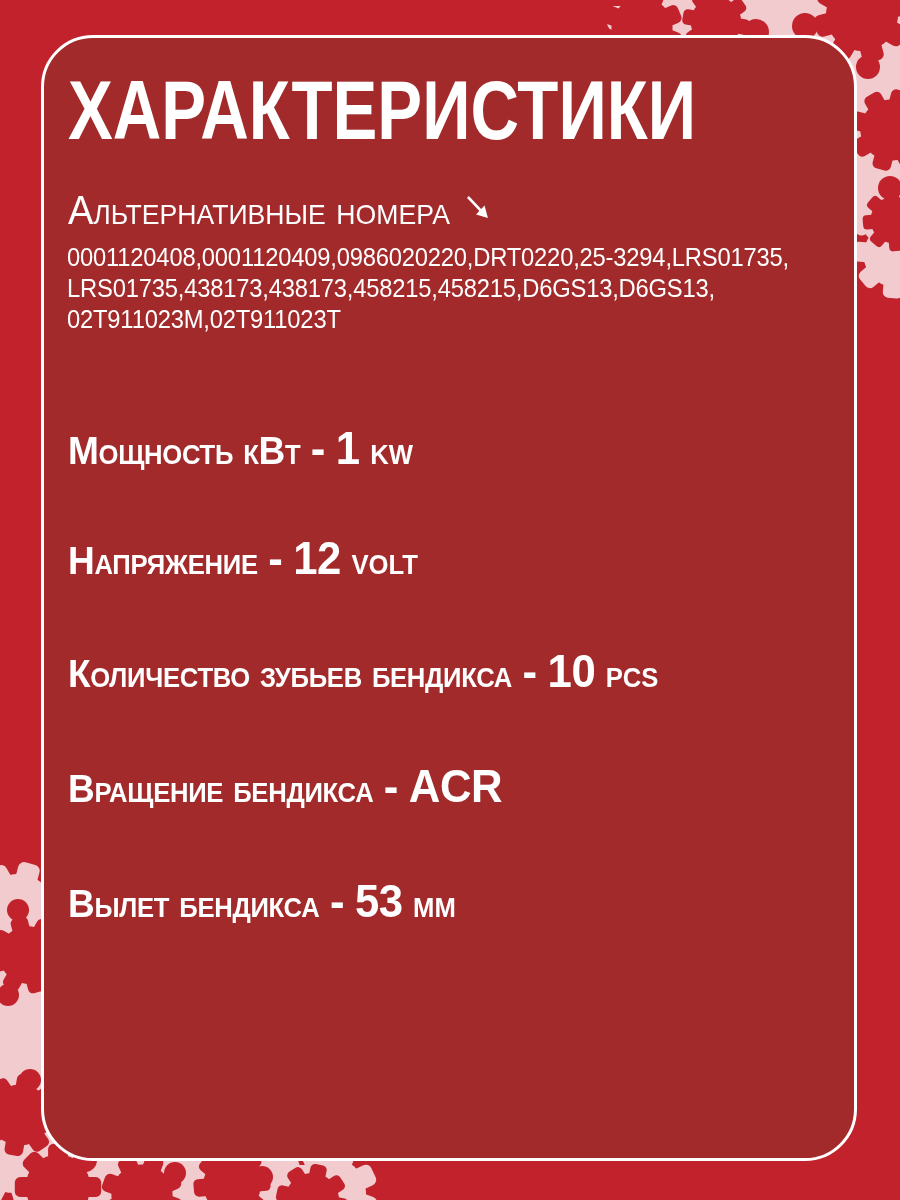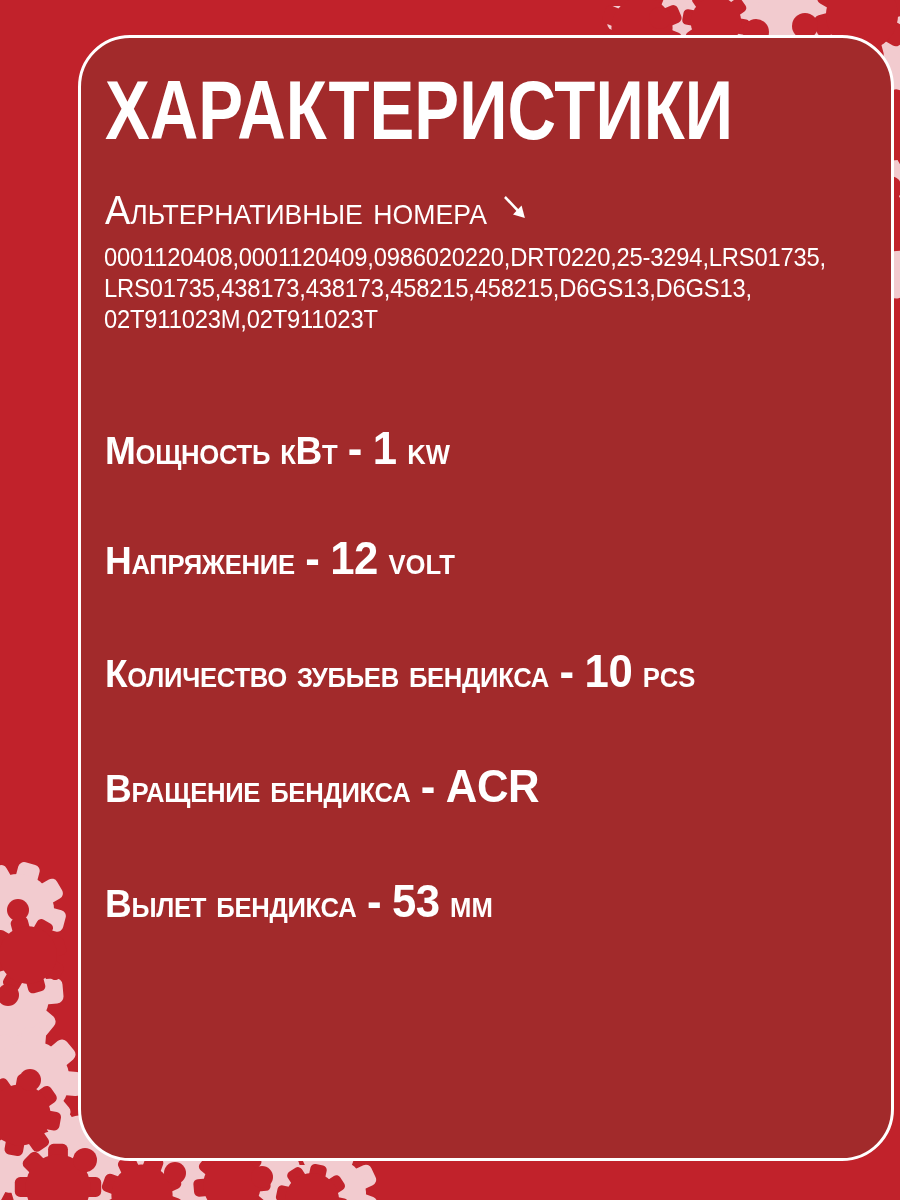--- a/index.html
+++ b/index.html
@@ -29,21 +29,20 @@
   .card {
     position: absolute;
     left: 41px;
     top: 35px;
     width: 810px;
     height: 1120px;
     background: #a22a2b;
     border: 3.5px solid #ffffff;
     border-radius: 52px;
     z-index: 1;
-    margin-left: 37px;
   }
   .card-title {
     position: absolute;
     left: 24px;
     top: 30px;
     color: #ffffff;
     font-size: 84px;
     font-weight: 700;
     line-height: 1.0;
     white-space: nowrap;

